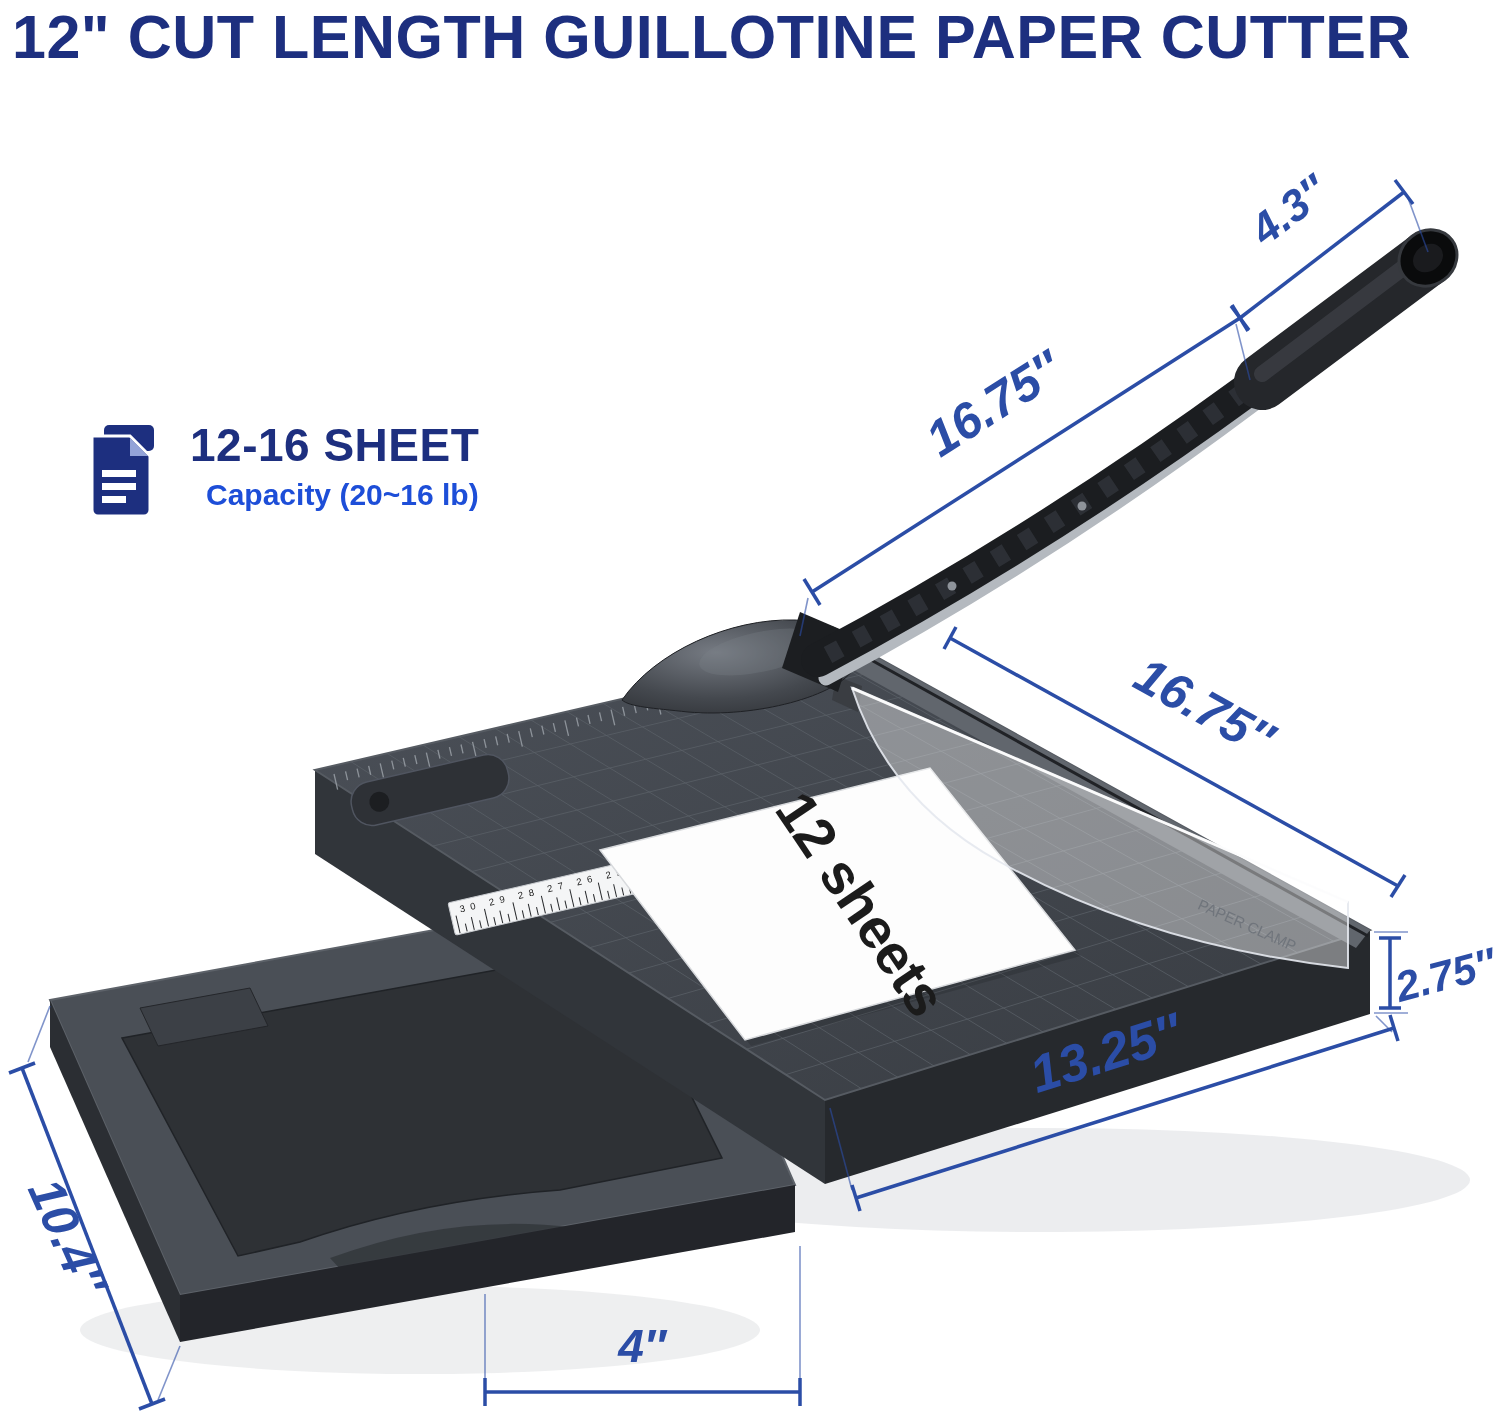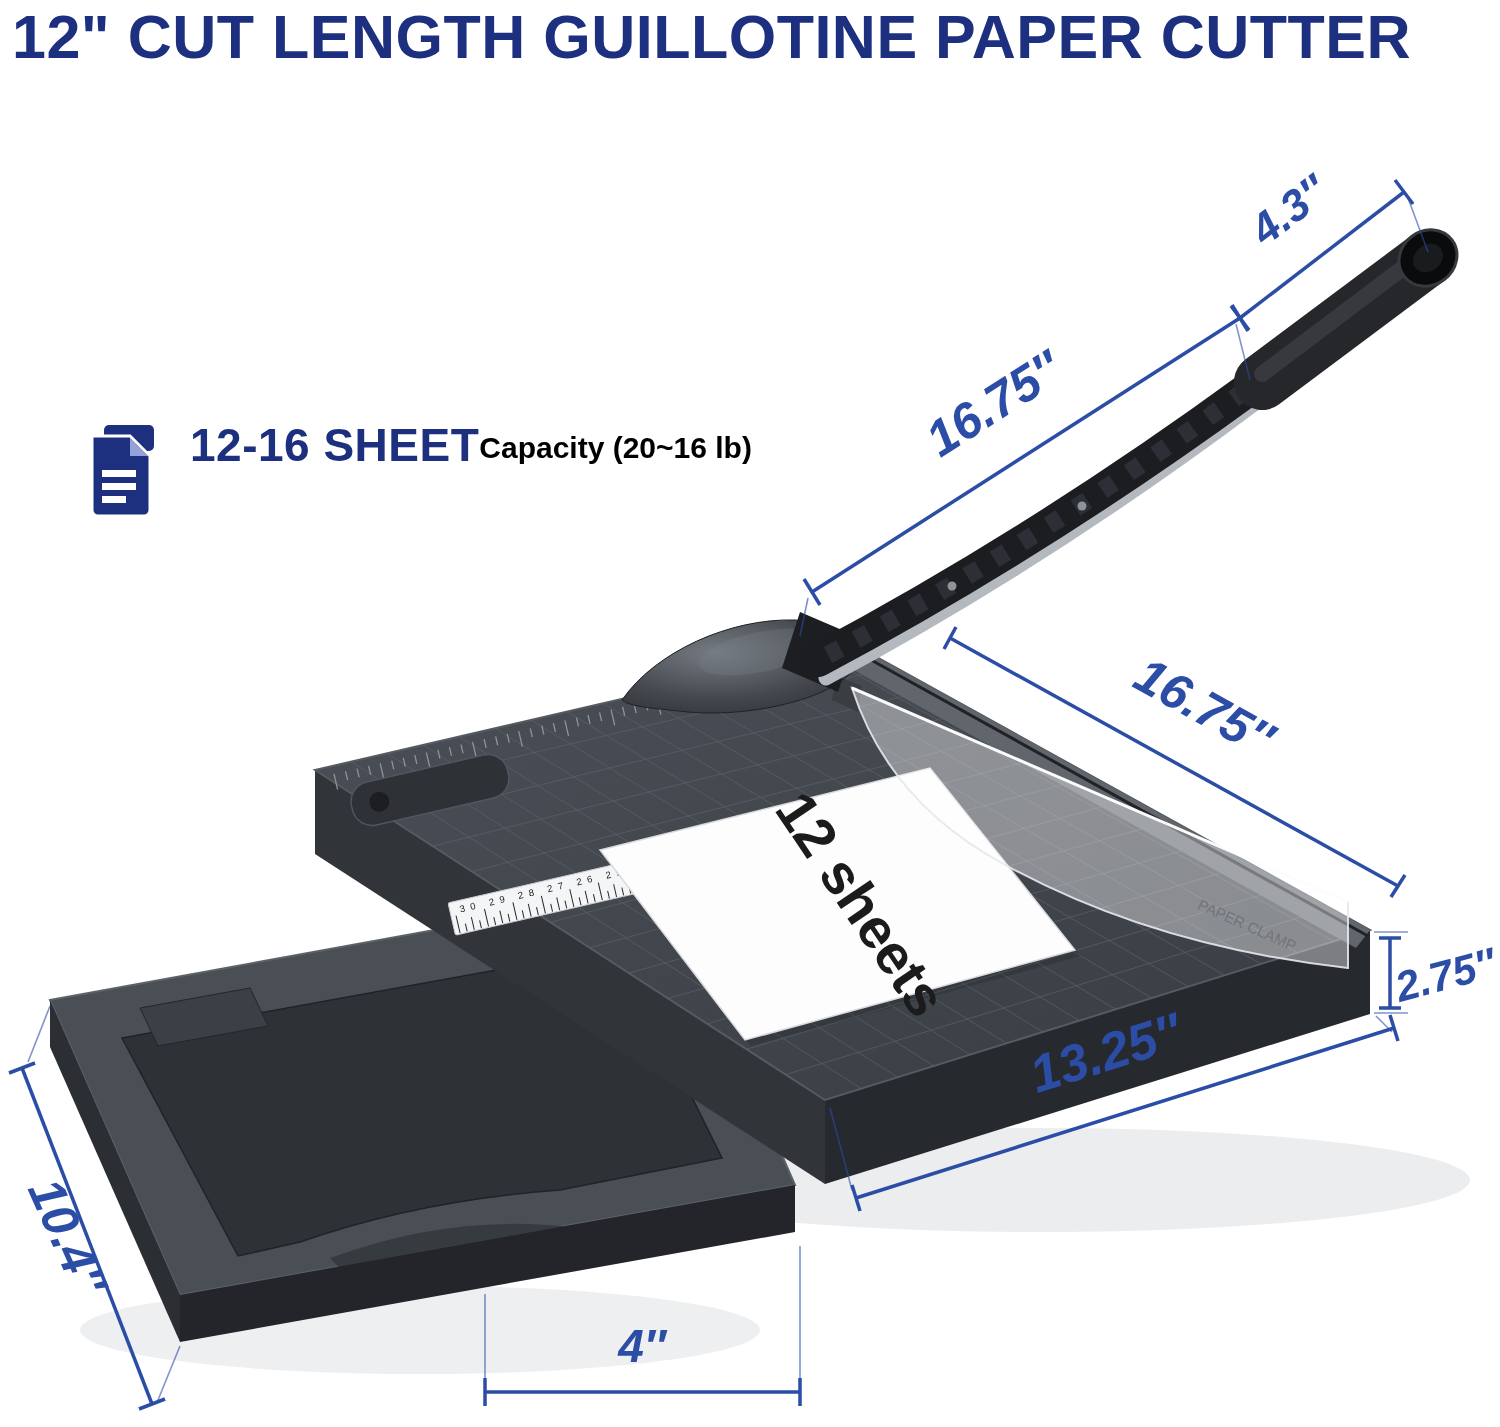--- a/index.html
+++ b/index.html
@@ -1,21 +1,21 @@
 <!DOCTYPE html>
 <html><head>
 <meta charset="utf-8">
 <style>
   html,body{margin:0;padding:0;background:#fff;}
   body{width:1500px;height:1427px;position:relative;overflow:hidden;font-family:"Liberation Sans",sans-serif;}
   .title{position:absolute;top:2px;left:12px;width:1478px;font-size:61px;font-weight:800;color:#1d2f7f;letter-spacing:.5px;white-space:nowrap;}
   .capacity{position:absolute;left:86px;top:422px;display:flex;gap:20px;align-items:flex-start;}
-  .cap-texts{display:flex;}
+  .cap-texts{display:flex;flex-direction:column;}
   .cap-head{font-size:46px;font-weight:800;color:#1d2f7f;line-height:1.02;letter-spacing:.5px;}
-  .cap-sub{font-size:30px;font-weight:700;color:#000000;margin-top:9px;}
+  .cap-sub{font-size:30px;font-weight:700;color:#1d4ed8;margin-top:9px;margin-left:16px;}
   .scene{position:absolute;left:0;top:0;}
   svg text{font-family:"Liberation Sans",sans-serif;}
   .dim-label{fill:#2b4da6;font-weight:800;font-style:italic;}
   .dim-line,.dim-tick{stroke:#2b4da6;stroke-width:3.5;fill:none;}
   .dim-ext{stroke:#2b4da6;stroke-width:1.6;opacity:.6;fill:none;}
   .grid line{stroke:#5b6168;stroke-width:1;opacity:.75;}
   .ticks line{stroke:#9aa0a7;stroke-width:1.3;opacity:.85;}
   .sticker-ticks line{stroke:#26282b;stroke-width:1;}
 </style>
 </head>

